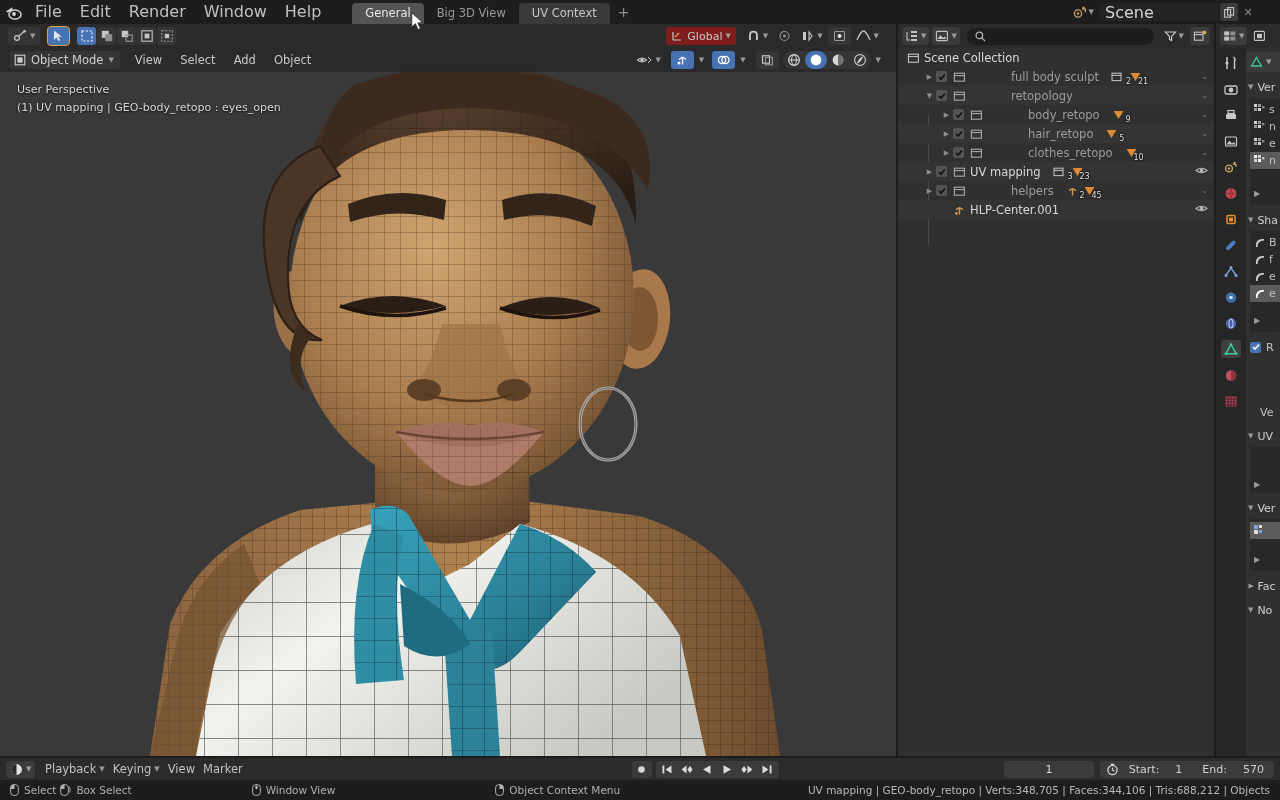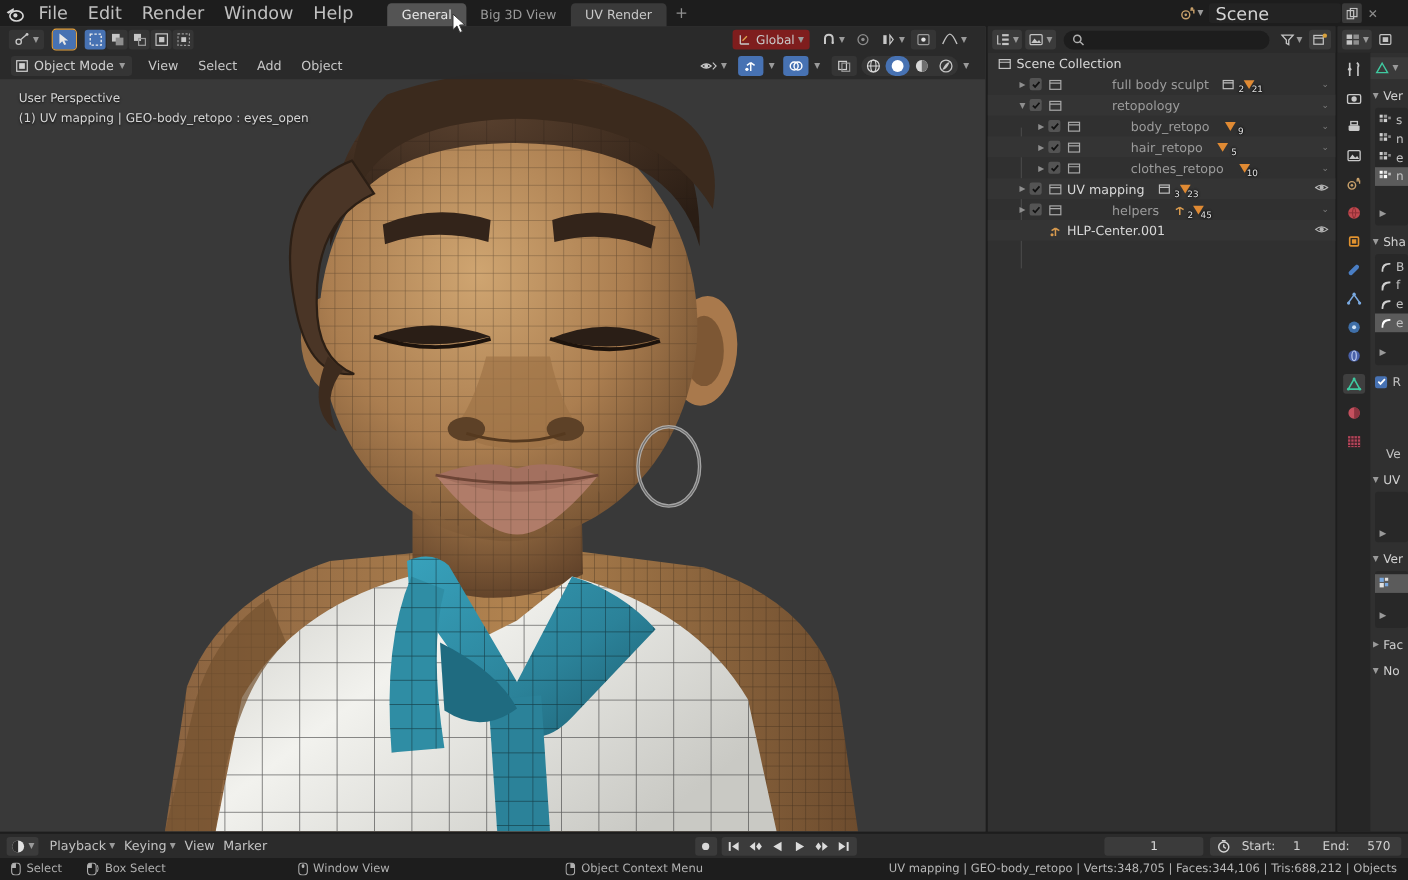--- a/index.html
+++ b/index.html
@@ -194,21 +194,21 @@
     </div>
     <div class="menu-item">File</div>
     <div class="menu-item">Edit</div>
     <div class="menu-item">Render</div>
     <div class="menu-item">Window</div>
     <div class="menu-item">Help</div>
 
     <div class="wsp-tabs">
       <div class="wsp-tab active">General</div>
       <div class="wsp-tab">Big 3D View</div>
-      <div class="wsp-tab hover">UV Render</div>
+      <div class="wsp-tab hover">UV Context</div>
       <div class="wsp-add">+</div>
     </div>
 
     <div class="topbar-right">
       <div class="scene-icon-btn">
         <svg width="14" height="13" viewBox="0 0 14 13">
           <circle cx="5" cy="7.5" r="3.6" fill="none" stroke="#c8a06a" stroke-width="1.3"></circle>
           <circle cx="5" cy="7.5" r="1.2" fill="#c8a06a"></circle>
           <path d="M9 3.2 L12.3 3.2 L12.3 6.2" fill="none" stroke="#c8a06a" stroke-width="1.3"></path>
           <circle cx="10.6" cy="1.9" r="1.3" fill="#c8a06a"></circle>
@@ -1156,21 +1156,21 @@
   </div>
 
   <div class="statusbar">
     <div class="km">
       <svg width="9" height="12" viewBox="0 0 9 12">
         <rect x="0.6" y="0.6" width="7.8" height="10.8" rx="3.2" fill="none" stroke="#b0b0b0" stroke-width="1"></rect>
         <path d="M0.6 5 L4.5 5 L4.5 0.6 Q0.6 0.6 0.6 3.8 Z" fill="#b0b0b0"></path>
       </svg>
       <span>Select</span>
     </div>
-    <div class="km" style="margin-left:23px">
+    <div class="km" style="margin-left:4px">
       <svg width="11" height="12" viewBox="0 0 11 12">
         <rect x="0.6" y="0.6" width="7.8" height="10.8" rx="3.2" fill="none" stroke="#b0b0b0" stroke-width="1"></rect>
         <path d="M0.6 5 L4.5 5 L4.5 0.6 Q0.6 0.6 0.6 3.8 Z" fill="#b0b0b0"></path>
         <path d="M9.6 2.5 Q10.8 5.5 9.6 8.5" fill="none" stroke="#b0b0b0" stroke-width="0.9"></path>
       </svg>
       <span>Box Select</span>
     </div>
     <div class="km-gap-a"></div>
     <div class="km">
       <svg width="9" height="12" viewBox="0 0 9 12">

